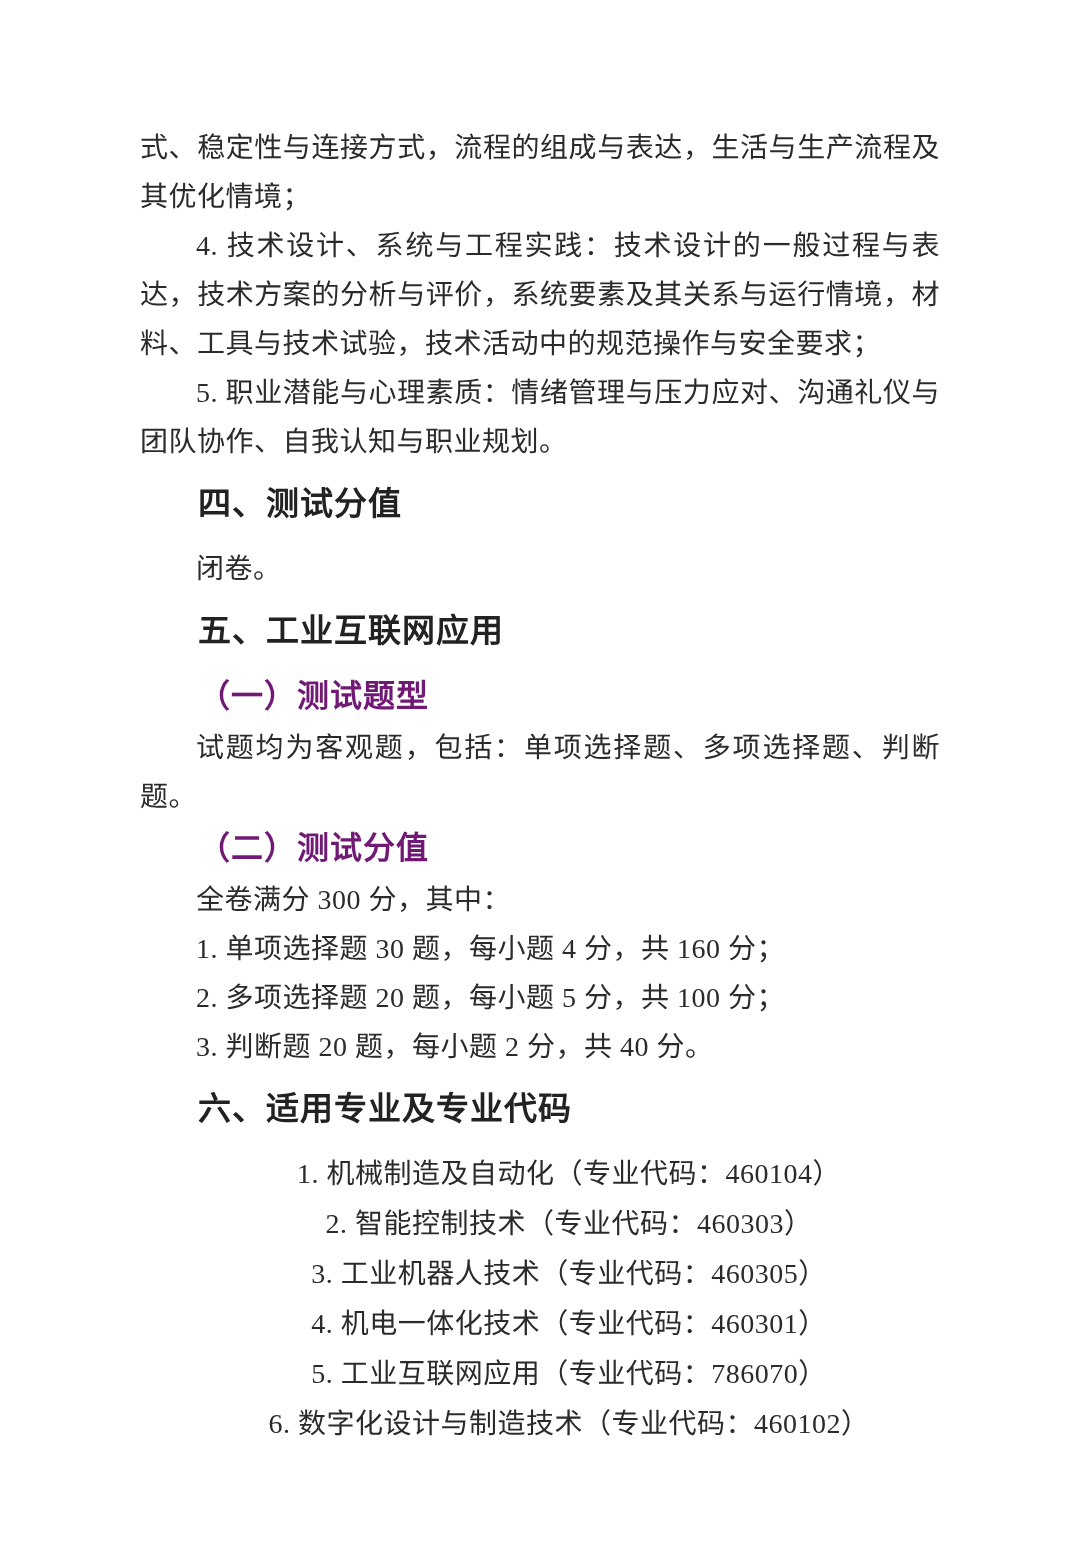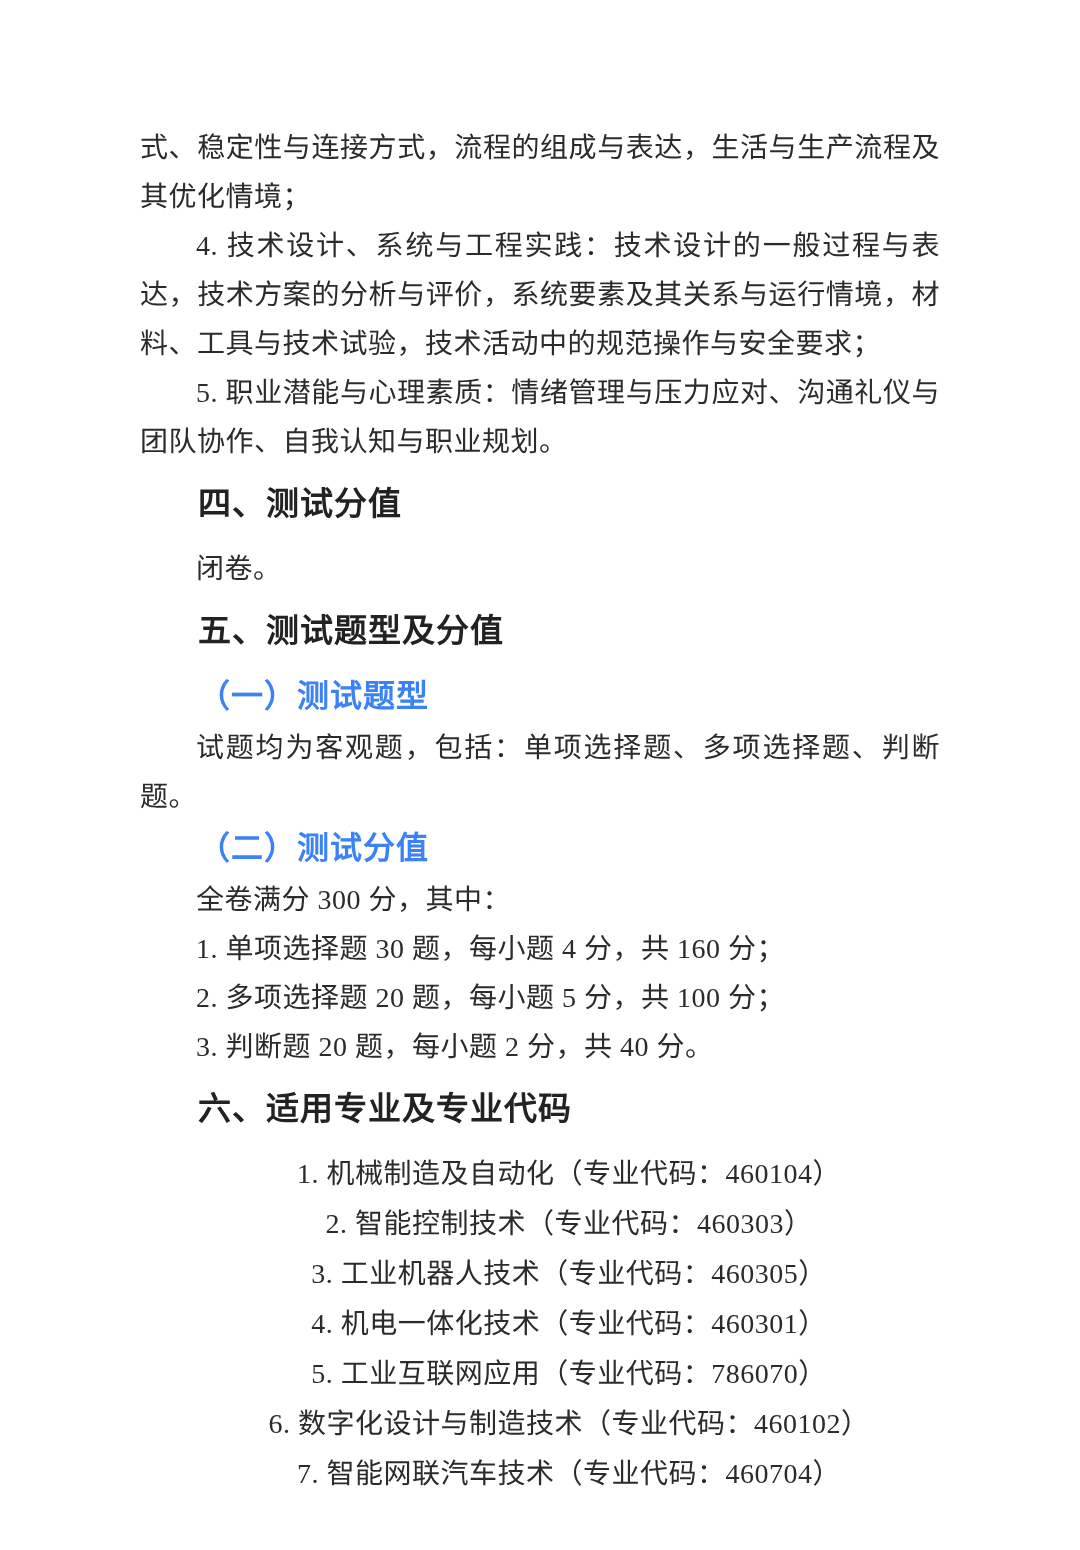--- a/index.html
+++ b/index.html
@@ -38,21 +38,21 @@
     color: #222222;
     letter-spacing: 1px;
   }
   .h-sub {
     margin: 2px 0 2px 0;
     padding-left: 58px;
     font-family: "Liberation Sans", "DejaVu Sans", sans-serif;
     font-weight: 700;
     font-size: 32px;
     line-height: 50px;
-    color: #3b82f6;
+    color: #701a75;
     letter-spacing: 1px;
   }
   .list-item {
     margin: 0;
     padding-left: 58px;
     font-size: 28px;
     line-height: 50px;
     text-align: center;
     letter-spacing: 0.5px;
   }
@@ -65,21 +65,21 @@
   <p class="para">式、稳定性与连接方式，流程的组成与表达，生活与生产流程及其优化情境；</p>
 
   <p class="para indent">4. 技术设计、系统与工程实践：技术设计的一般过程与表达，技术方案的分析与评价，系统要素及其关系与运行情境，材料、工具与技术试验，技术活动中的规范操作与安全要求；</p>
 
   <p class="para indent">5. 职业潜能与心理素质：情绪管理与压力应对、沟通礼仪与团队协作、自我认知与职业规划。</p>
 
   <h2 class="h-section">四、测试分值</h2>
 
   <p class="para indent">闭卷。</p>
 
-  <h2 class="h-section">五、测试题型及分值</h2>
+  <h2 class="h-section">五、工业互联网应用</h2>
 
   <h3 class="h-sub">（一）测试题型</h3>
 
   <p class="para indent">试题均为客观题，包括：单项选择题、多项选择题、判断题。</p>
 
   <h3 class="h-sub">（二）测试分值</h3>
 
   <p class="para indent">全卷满分 300 分，其中：</p>
 
   <p class="para indent">1. 单项选择题 30 题，每小题 4 分，共 160 分；</p>
@@ -89,15 +89,14 @@
   <p class="para indent">3. 判断题 20 题，每小题 2 分，共 40 分。</p>
 
   <h2 class="h-section">六、适用专业及专业代码</h2>
 
   <p class="list-item">1. 机械制造及自动化（专业代码：460104）</p>
   <p class="list-item">2. 智能控制技术（专业代码：460303）</p>
   <p class="list-item">3. 工业机器人技术（专业代码：460305）</p>
   <p class="list-item">4. 机电一体化技术（专业代码：460301）</p>
   <p class="list-item">5. 工业互联网应用（专业代码：786070）</p>
   <p class="list-item">6. 数字化设计与制造技术（专业代码：460102）</p>
-  <p class="list-item">7. 智能网联汽车技术（专业代码：460704）</p>
 
 </div>
 
 </body></html>

